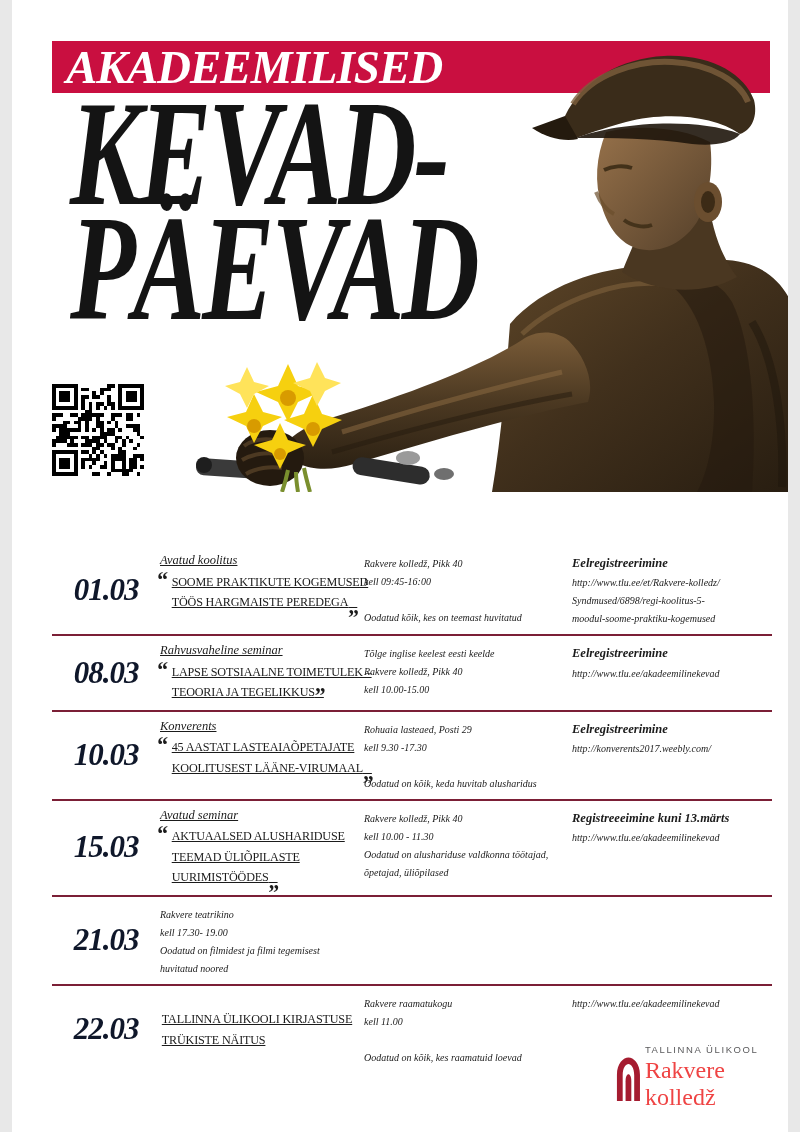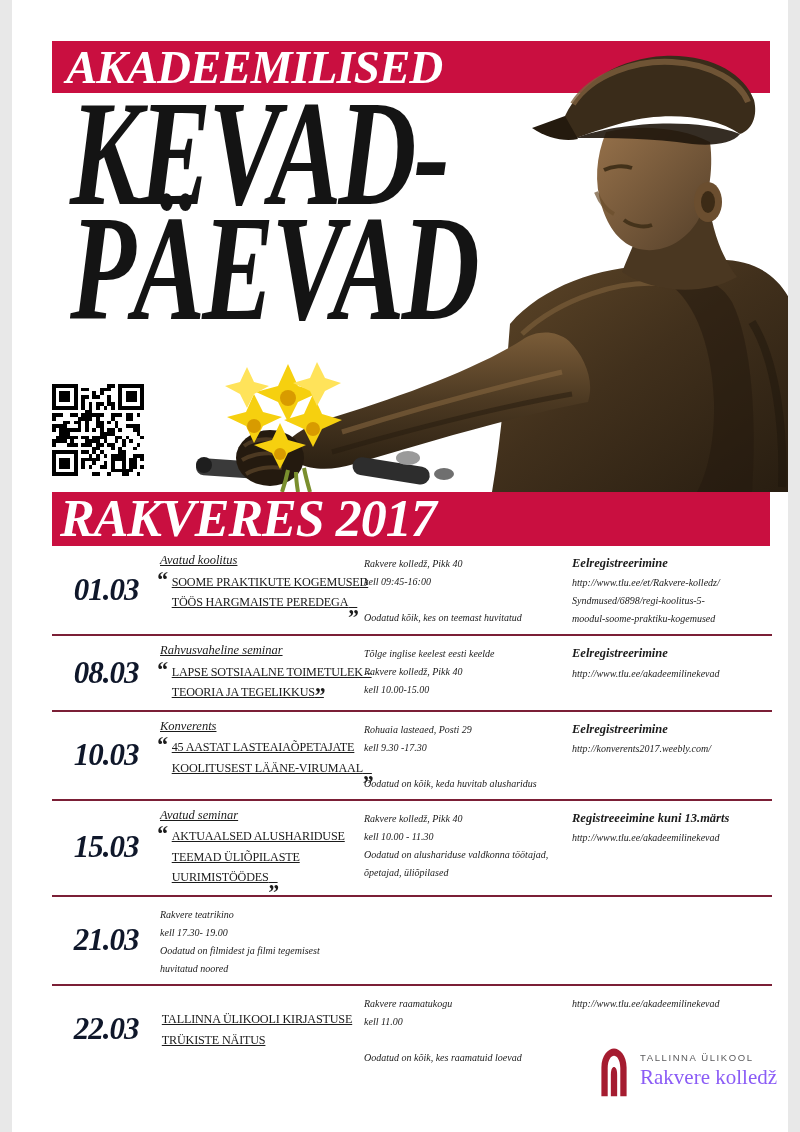--- a/index.html
+++ b/index.html
@@ -57,26 +57,26 @@
   .q{font-weight:bold;font-size:24px;line-height:0;}
   .q-open{position:absolute;left:-3px;top:8px;}
   .q-close{vertical-align:-7px;letter-spacing:-2px;}
   .speaker{font-style:italic;font-size:12.5px;}
   .speaker:not(:empty){margin-top:6px;}
   .c-loc{padding-right:14px;}
   .loc,.reg-info{font-style:italic;font-size:10px;line-height:1.38;white-space:pre-line;}
   .reg-title{font-weight:bold;font-style:italic;font-size:12.5px;line-height:1.38;white-space:pre-line;}
   .c-reg{padding-right:2px;}
   
-  .logo{position:absolute;left:584px;top:1044px;display:flex;align-items:center;gap:8px;z-index:5;}
+  .logo{position:absolute;left:600px;top:1044px;display:flex;align-items:center;gap:0;z-index:5;}
   .logo-text .univ{
     font-family:"Liberation Sans","DejaVu Sans",sans-serif;
     font-size:9.5px;letter-spacing:1.6px;color:#5a5a5c;margin-bottom:2px;
   }
-  .logo-text .college{font-size:21px;color:#8b5cf6;}
+  .logo-text .college{font-size:24px;color:#ef4444;}
 </style>
 </head>
 <body>
 
 <div class="page">
 
   <div class="kicker-banner">
     <div class="kicker">AKADEEMILISED</div>
   </div>
 
@@ -379,23 +379,20 @@
       <rect x="1" y="1" width="5" height="5" fill="#fff"></rect>
       <rect x="2" y="2" width="3" height="3" fill="#000"></rect>
       <rect x="18" y="0" width="7" height="7" fill="#000"></rect>
       <rect x="19" y="1" width="5" height="5" fill="#fff"></rect>
       <rect x="20" y="2" width="3" height="3" fill="#000"></rect>
       <rect x="0" y="18" width="7" height="7" fill="#000"></rect>
       <rect x="1" y="19" width="5" height="5" fill="#fff"></rect>
       <rect x="2" y="20" width="3" height="3" fill="#000"></rect>
     </svg>
 
-  <div class="year-banner">
-    <div class="year-text">RAKVERES 2017</div>
-  </div>
 
   <div class="schedule">
 
     <div class="row">
       <div class="c-date">
           <span class="date">01.03</span>
         </div>
       <div class="c-event">
         <span class="category">Avatud koolitus</span>
         <span class="ev-title-wrap"><span class="q q-open">“</span><span class="ev-title">SOOME PRAKTIKUTE KOGEMUSED

